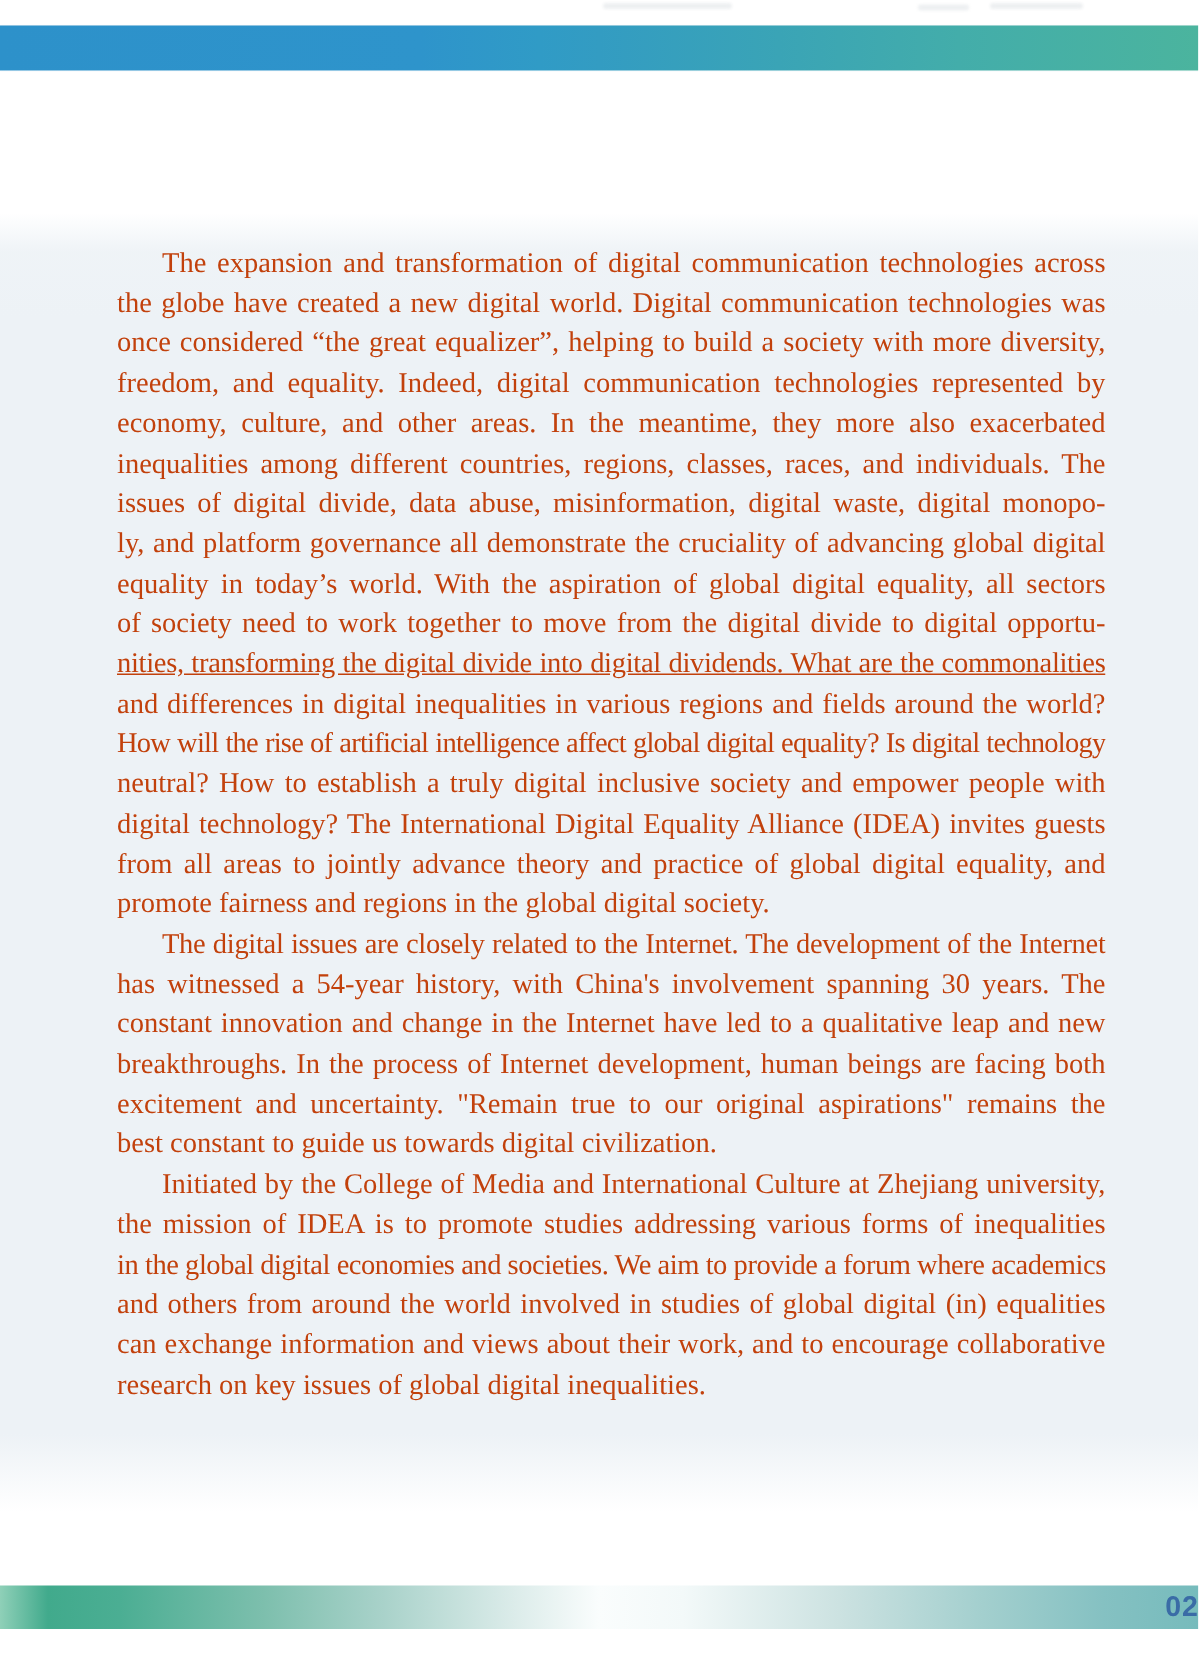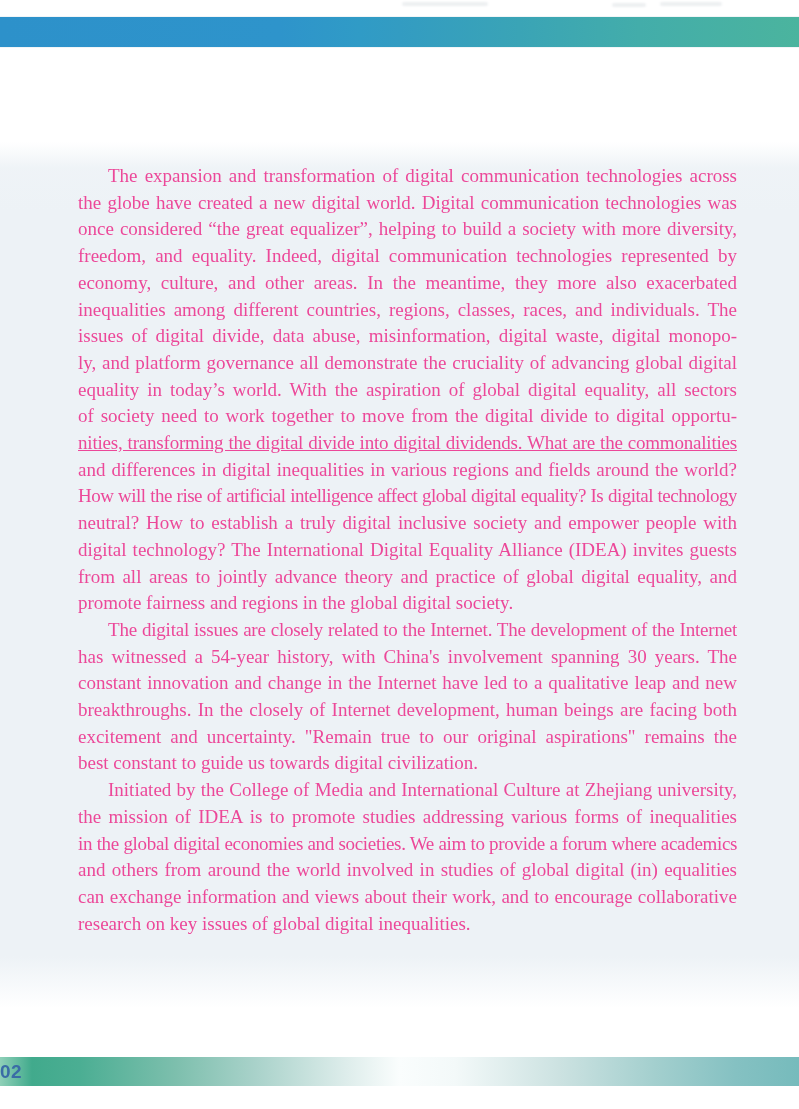--- a/index.html
+++ b/index.html
@@ -46,42 +46,42 @@
       rgba(237,242,246,1) 94%,
       rgba(237,242,246,0) 100%);
   }
 
   .text-block {
     position:absolute;
     left:78px; top:163px;
     width:659px;
     font-size:19px;
     line-height:26.7px;
-    color:#ec4899;
+    color:#c2410c;
   }
   .line {
     text-align:justify;
     text-align-last:justify;
     white-space:nowrap;
     overflow:hidden;
   }
   .line.first { text-indent:30px; }
   .line.last  { text-align-last:left; }
 
   .footer-bar {
     position:absolute;
     left:0; top:1057px;
     width:799px; height:29px;
     background:linear-gradient(to right,
       #8fd0b8 0%, #41aa8c 4%, #4bae93 10%, #7dbfad 22%,
       #a9d2ca 32%, #dcecea 43%, #fafdfd 50%, #f3f9f9 57%,
       #cce2e1 70%, #a3cfce 82%, #85c1c2 92%, #76bbbc 100%);
     display:flex;
     align-items:center;
-    justify-content:flex-start;
+    justify-content:flex-end;
   }
   .page-number {
     font-family:"Liberation Sans","DejaVu Sans",sans-serif;
     font-size:19px;
     font-weight:bold;
     color:#3a6ca6;
     letter-spacing:.5px;
   }
 </style>
 </head>
@@ -114,21 +114,21 @@
         <div class="line" style="letter-spacing: -0.5px;">How will the rise of artificial intelligence affect global digital equality? Is digital technology</div>
         <div class="line">neutral? How to establish a truly digital inclusive society and empower people with</div>
         <div class="line">digital technology? The International Digital Equality Alliance (IDEA) invites guests</div>
         <div class="line">from all areas to jointly advance theory and practice of global digital equality, and</div>
         <div class="line last">promote fairness and regions in the global digital society.</div>
       </div>
       <div>
         <div class="line first" style="letter-spacing: -0.2px;">The digital issues are closely related to the Internet. The development of the Internet</div>
         <div class="line">has witnessed a 54-year history, with China's involvement spanning 30 years. The</div>
         <div class="line">constant innovation and change in the Internet have led to a qualitative leap and new</div>
-        <div class="line">breakthroughs. In the closely of Internet development, human beings are facing both</div>
+        <div class="line">breakthroughs. In the process of Internet development, human beings are facing both</div>
         <div class="line">excitement and uncertainty. "Remain true to our original aspirations" remains the</div>
         <div class="line last">best constant to guide us towards digital civilization.</div>
       </div>
       <div>
         <div class="line first">Initiated by the College of Media and International Culture at Zhejiang university,</div>
         <div class="line">the mission of IDEA is to promote studies addressing various forms of inequalities</div>
         <div class="line" style="letter-spacing: -0.3px; font-family: Liberation Serif, serif;">in the global digital economies and societies. We aim to provide a forum where academics</div>
         <div class="line">and others from around the world involved in studies of global digital (in) equalities</div>
         <div class="line">can exchange information and views about their work, and to encourage collaborative</div>
         <div class="line last">research on key issues of global digital inequalities.</div>

